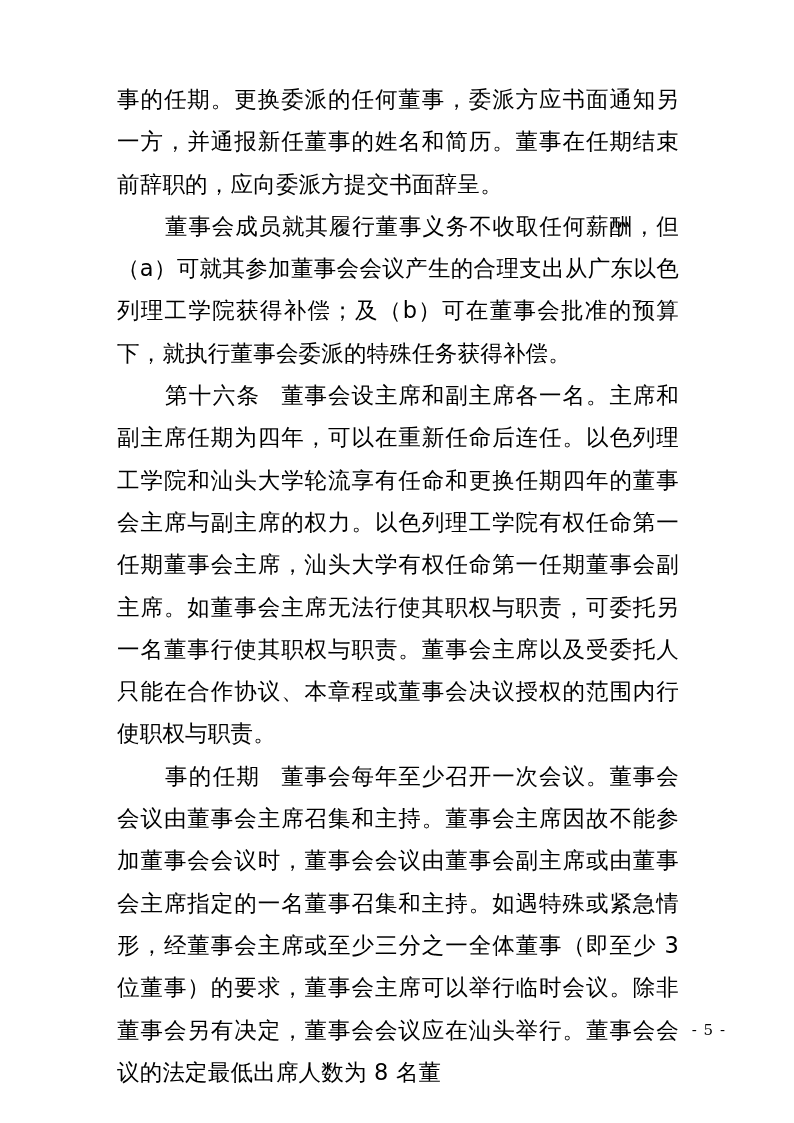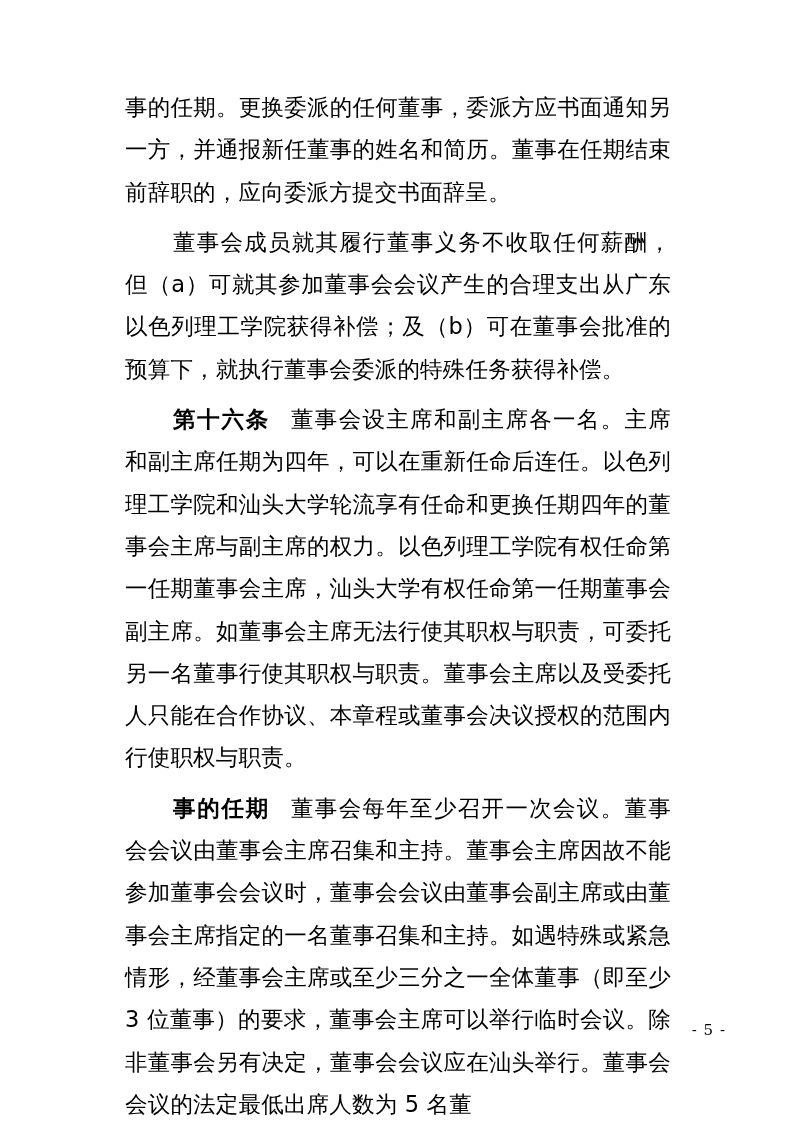--- a/index.html
+++ b/index.html
@@ -20,38 +20,38 @@
     background: #ffffff;
     box-sizing: border-box;
   }
   .content {
     position: absolute;
     left: 117px;
     top: 78px;
     width: 562px;
   }
   .para {
-    margin: 8px;
+    margin: 0;
     padding: 0;
     font-size: 22.5px;
     line-height: 42.3px;
     color: #000000;
     text-align: justify;
     text-align-last: left;
     text-justify: inter-character;
     letter-spacing: 0.2px;
     word-break: break-all;
     font-family: "DejaVu Sans", "Liberation Sans", sans-serif;
     font-weight: 400;
   }
   .para.indent {
     text-indent: 48px;
   }
   .article-label {
-    font-weight: 700;
+    font-weight: 400;
     letter-spacing: 0.6px;
   }
   .article-gap {
     display: inline-block;
     width: 20px;
   }
   .page-number {
     position: absolute;
     right: 68px;
     top: 1021px;
@@ -75,20 +75,20 @@
 
     <p class="para indent">
       <span>董事会成员就其履行董事义务不收取任何薪酬，但（a）可就其参加董事会会议产生的合理支出从广东以色列理工学院获得补偿；及（b）可在董事会批准的预算下，就执行董事会委派的特殊任务获得补偿。</span>
     </p>
 
     <p class="para indent">
       <span class="article-label">第十六条</span><span class="article-gap"></span><span>董事会设主席和副主席各一名。主席和副主席任期为四年，可以在重新任命后连任。以色列理工学院和汕头大学轮流享有任命和更换任期四年的董事会主席与副主席的权力。以色列理工学院有权任命第一任期董事会主席，汕头大学有权任命第一任期董事会副主席。如董事会主席无法行使其职权与职责，可委托另一名董事行使其职权与职责。董事会主席以及受委托人只能在合作协议、本章程或董事会决议授权的范围内行使职权与职责。</span>
     </p>
 
     <p class="para indent">
-      <span class="article-label">事的任期</span><span class="article-gap"></span><span>董事会每年至少召开一次会议。董事会会议由董事会主席召集和主持。董事会主席因故不能参加董事会会议时，董事会会议由董事会副主席或由董事会主席指定的一名董事召集和主持。如遇特殊或紧急情形，经董事会主席或至少三分之一全体董事（即至少 3 位董事）的要求，董事会主席可以举行临时会议。除非董事会另有决定，董事会会议应在汕头举行。董事会会议的法定最低出席人数为 5 名董</span>
+      <span class="article-label">事的任期</span><span class="article-gap"></span><span>董事会每年至少召开一次会议。董事会会议由董事会主席召集和主持。董事会主席因故不能参加董事会会议时，董事会会议由董事会副主席或由董事会主席指定的一名董事召集和主持。如遇特殊或紧急情形，经董事会主席或至少三分之一全体董事（即至少 3 位董事）的要求，董事会主席可以举行临时会议。除非董事会另有决定，董事会会议应在汕头举行。董事会会议的法定最低出席人数为 8 名董</span>
     </p>
 
   </div>
 
   <div class="page-number">- 5 -</div>
 
 </div>
 
 </body></html>

